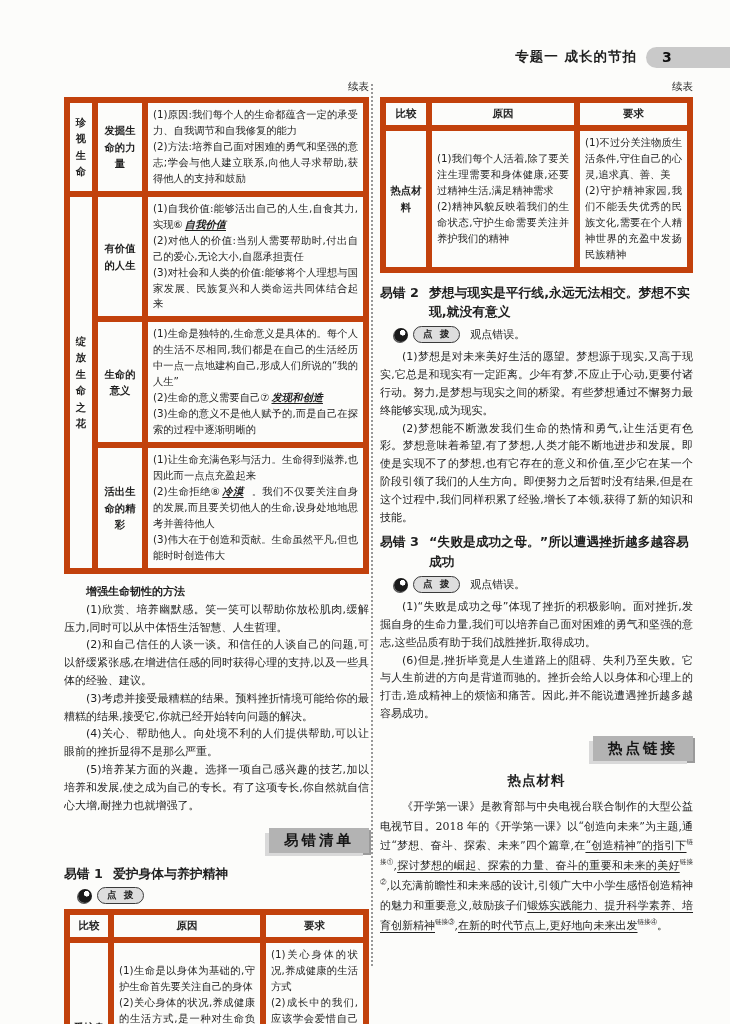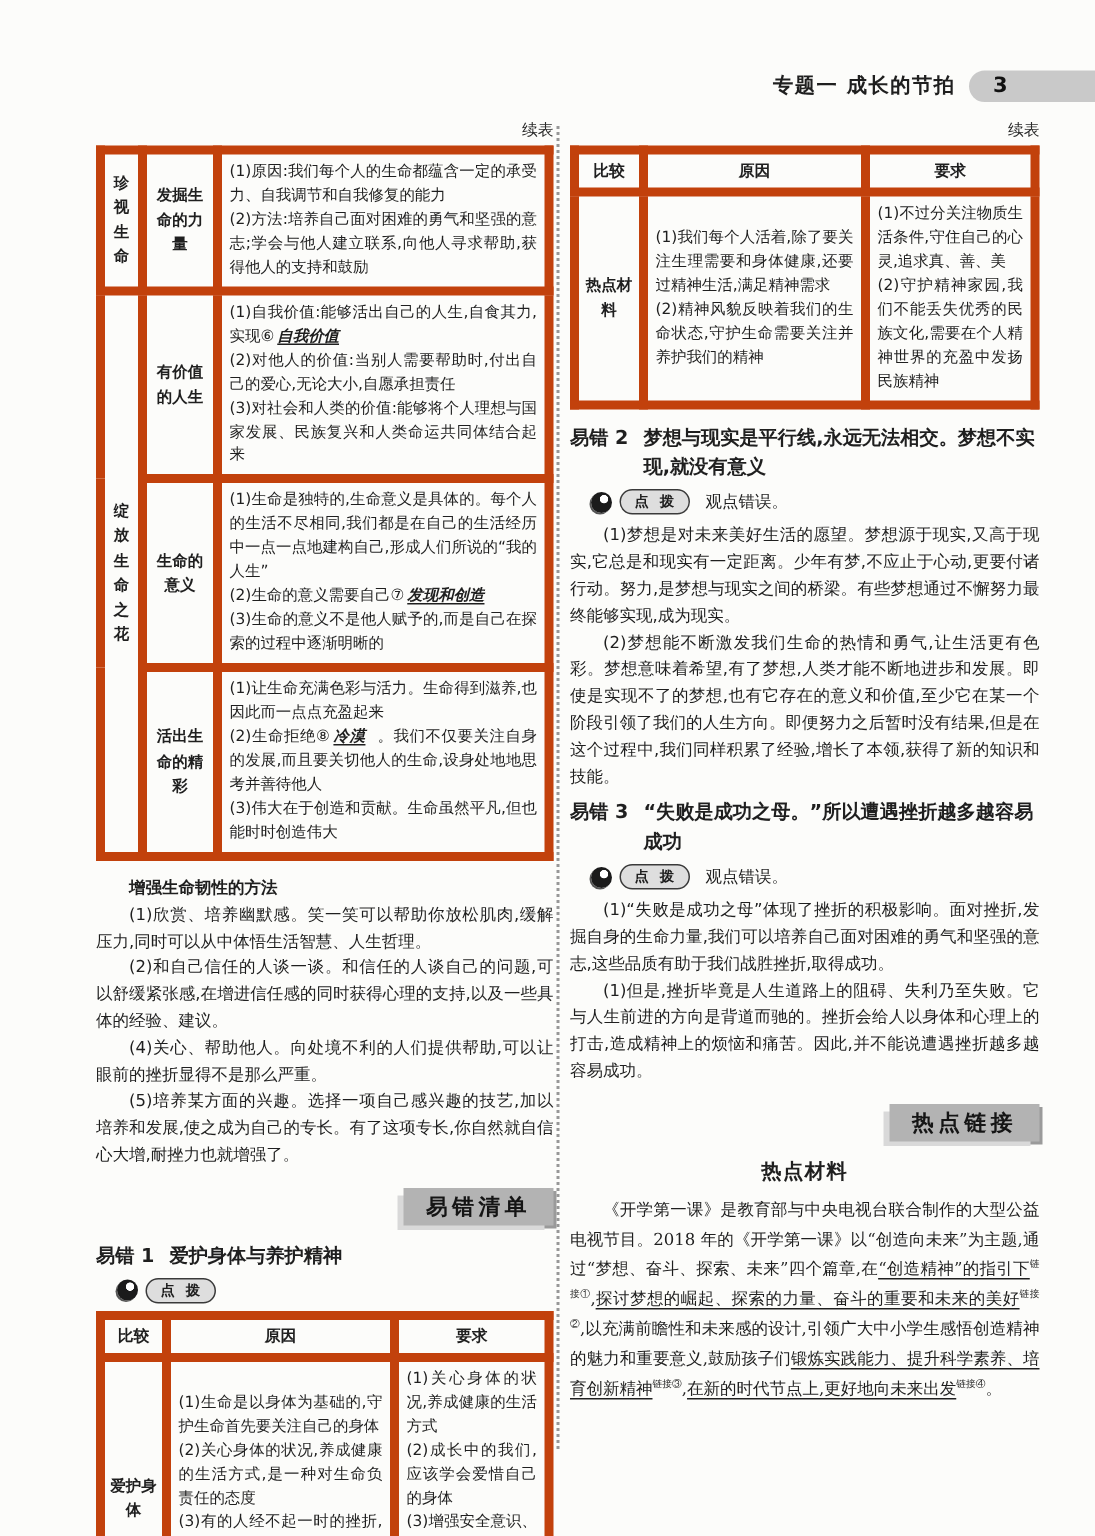--- a/index.html
+++ b/index.html
@@ -112,20 +112,21 @@
         <td class="cell"><span class="pre">(1)让生命充满色彩与活力。生命得到滋养,也因此而一点点充盈起来
 (2)生命拒绝⑧</span><span class="blank">冷漠</span><span class="pre">。我们不仅要关注自身的发展,而且要关切他人的生命,设身处地地思考并善待他人
 (3)伟大在于创造和贡献。生命虽然平凡,但也能时时创造伟大</span></td>
       </tr>
     </tbody>
       </table>
 
     <div class="intro">增强生命韧性的方法</div>
     <p class="para">(1)欣赏、培养幽默感。笑一笑可以帮助你放松肌肉,缓解压力,同时可以从中体悟生活智慧、人生哲理。</p>
     <p class="para">(2)和自己信任的人谈一谈。和信任的人谈自己的问题,可以舒缓紧张感,在增进信任感的同时获得心理的支持,以及一些具体的经验、建议。</p>
+    <p class="para">(3)考虑并接受最糟糕的结果。预料挫折情境可能给你的最糟糕的结果,接受它,你就已经开始转向问题的解决。</p>
     <p class="para">(4)关心、帮助他人。向处境不利的人们提供帮助,可以让眼前的挫折显得不是那么严重。</p>
     <p class="para">(5)培养某方面的兴趣。选择一项自己感兴趣的技艺,加以培养和发展,使之成为自己的专长。有了这项专长,你自然就自信心大增,耐挫力也就增强了。</p>
 
     <div class="banner-wrap">
       <span class="banner">易错清单</span>
     </div>
 
     <div class="mistake-head">
       <span class="m-label">易错 1</span>
       <span class="m-title">爱护身体与养护精神</span>
@@ -202,21 +203,21 @@
     <div class="mistake-head">
       <span class="m-label">易错 3</span>
       <span class="m-title">“失败是成功之母。”所以遭遇挫折越多越容易成功</span>
     </div>
     <div class="hint-row">
       <span class="hint-icon"></span>
       <span class="hint-badge">点 拨</span>
       <span class="verdict">观点错误。</span>
     </div>
     <p class="para">(1)“失败是成功之母”体现了挫折的积极影响。面对挫折,发掘自身的生命力量,我们可以培养自己面对困难的勇气和坚强的意志,这些品质有助于我们战胜挫折,取得成功。</p>
-    <p class="para">(1)但是,挫折毕竟是人生道路上的阻碍、失利乃至失败。它与人生前进的方向是背道而驰的。挫折会给人以身体和心理上的打击,造成精神上的烦恼和痛苦。因此,并不能说遭遇挫折越多越容易成功。</p>
+    <p class="para">(6)但是,挫折毕竟是人生道路上的阻碍、失利乃至失败。它与人生前进的方向是背道而驰的。挫折会给人以身体和心理上的打击,造成精神上的烦恼和痛苦。因此,并不能说遭遇挫折越多越容易成功。</p>
 
     <div class="banner-wrap">
       <span class="banner">热点链接</span>
     </div>
 
     <div class="center-head">热点材料</div>
     <p class="hot-para"><span>《开学第一课》是教育部与中央电视台联合制作的大型公益电视节目。2018 年的《开学第一课》以“创造向未来”为主题,通过“梦想、奋斗、探索、未来”四个篇章,在</span><span class="ul">“创造精神”的指引下</span><sup class="link">链接①</sup><span>,</span><span class="ul">探讨梦想的崛起、探索的力量、奋斗的重要和未来的美好</span><sup class="link">链接②</sup><span>,以充满前瞻性和未来感的设计,引领广大中小学生感悟创造精神的魅力和重要意义,鼓励孩子们</span><span class="ul">锻炼实践能力、提升科学素养、培育创新精神</span><sup class="link">链接③</sup><span>,</span><span class="ul">在新的时代节点上,更好地向未来出发</span><sup class="link">链接④</sup><span>。</span></p>
 
   </div>
 </div>

